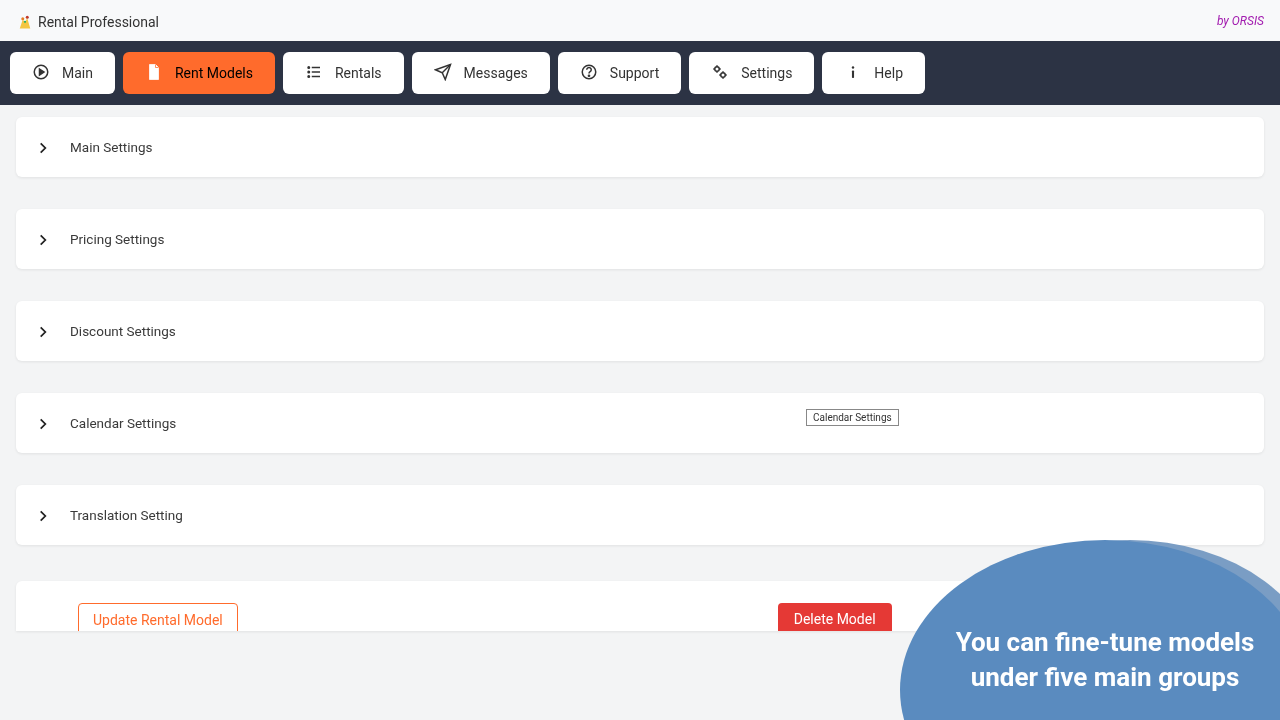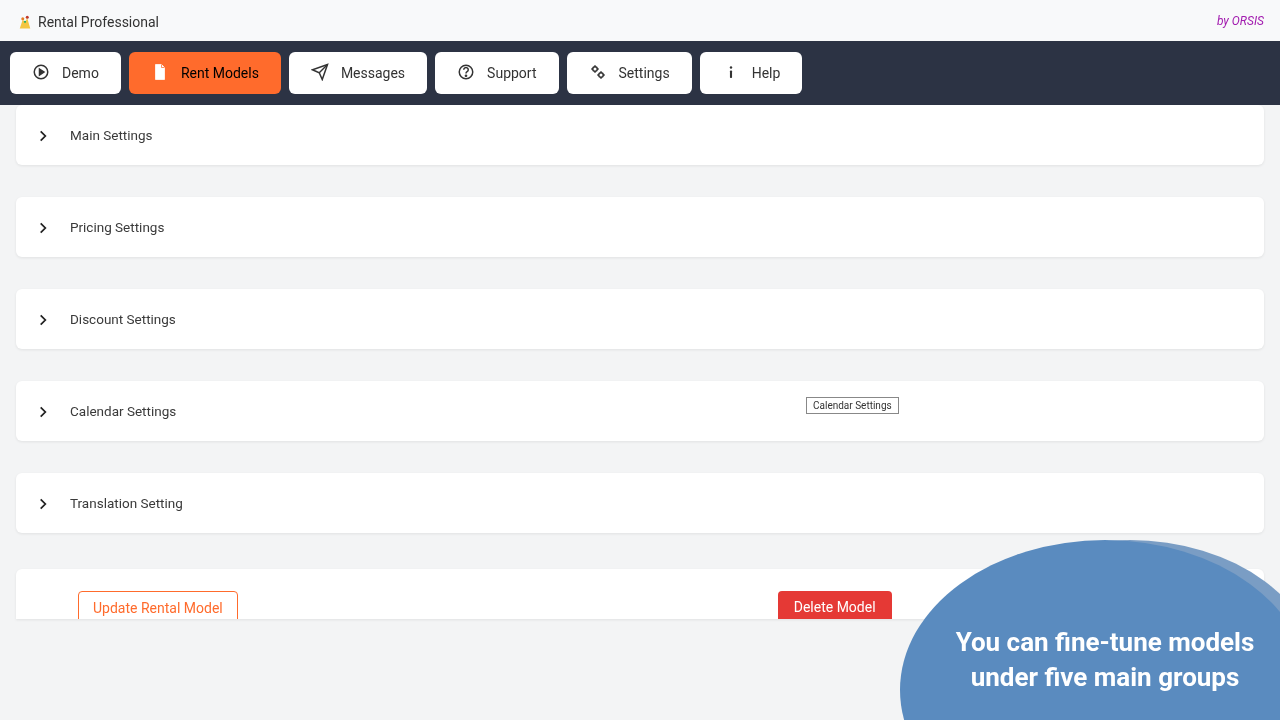--- a/index.html
+++ b/index.html
@@ -7,21 +7,21 @@
   .topbar { height: 41px; background: #f8f9fa; display: flex; align-items: center; padding: 0 16px; justify-content: space-between; }
   .topbar-left { display: flex; align-items: flex-end; gap: 4px; }
   .app-logo { width: 18px; height: 18px; display: inline-block; position: relative; }
   .app-title { font-size: 14px; color: #333; }
   .topbar-right { font-size: 12px; color: #a21caf; font-style: italic; }
   .navbar { background: #2c3344; height: 64px; display: flex; align-items: center; padding: 0 10px; gap: 8px; }
   .nav-btn { background: #fff; border: none; border-radius: 6px; height: 42px; padding: 0 22px; display: flex; align-items: center; gap: 12px; cursor: pointer; font-size: 14px; color: #333; font-family: inherit; }
   .nav-btn.active { background: #ff6b2c; color: #000000; }
   .nav-btn svg { width: 18px; height: 18px; }
   .nav-btn.active svg { stroke: #fff; fill: #fff; }
-  .content { padding: 0 16px 0 16px; }
+  .content { padding: 12px 16px 0 16px; }
   .accordion { background: #fff; border-radius: 6px; box-shadow: 0 1px 3px rgba(0,0,0,0.08); margin-bottom: 32px; padding: 22px 20px; display: flex; align-items: center; gap: 20px; cursor: pointer; position: relative; }
   .accordion:first-child { margin-top: 0; }
   .chevron { width: 14px; height: 14px; flex-shrink: 0; }
   .accordion-title { font-size: 13.5px; color: #3a3a3a; }
   .tooltip-box { position: absolute; border: 1px solid #888; background: #fff; font-size: 10px; color: #333; padding: 2px 6px; left: 790px; top: 16px; }
   .footer-actions { background: #fff; border-radius: 6px 6px 0 0; box-shadow: 0 1px 3px rgba(0,0,0,0.08); padding: 22px 20px 0 20px; display: flex; align-items: flex-start; gap: 540px; margin-top: 36px; height: 50px; overflow: hidden; }
   .btn-outline { border: 1px solid #ff6b2c; color: #ff6b2c; background: #fff; border-radius: 4px; padding: 8px 14px; font-size: 14px; cursor: pointer; font-family: inherit; margin-left: 42px; }
   .btn-danger { background: #e53935; color: #fff; border: none; border-radius: 4px; padding: 8px 16px; font-size: 14px; cursor: pointer; font-family: inherit; }
   .callout-wrap { position: absolute; right: -30px; bottom: -120px; }
   .callout-back { position: absolute; width: 380px; height: 280px; border-radius: 50%; background: #7a9dc4; right: -10px; bottom: 20px; }
@@ -45,28 +45,39 @@
   </div>
   <div class="topbar-right">by ORSIS</div>
 </div>
 
 <div class="navbar">
   <button class="nav-btn">
     <span><svg viewBox="0 0 24 24" fill="none" stroke="#333" stroke-width="2">
           <circle cx="12" cy="12" r="9"></circle>
           <path d="M10 8 L16 12 L10 16 Z" fill="#333"></path>
         </svg></span>
-    <span>Demo</span>
+    <span>Main</span>
   </button>
   <button class="nav-btn active">
     <span><svg viewBox="0 0 24 24" fill="#fff">
           <path d="M6 2 L14 2 L18 6 L18 22 L6 22 Z"></path>
           <path d="M14 2 L14 6 L18 6" fill="none" stroke="#ff6b2c" stroke-width="1"></path>
         </svg></span>
     <span>Rent Models</span>
+  </button>
+  <button class="nav-btn">
+    <span><svg viewBox="0 0 24 24" fill="none" stroke="#333" stroke-width="2">
+          <line x1="9" y1="6" x2="20" y2="6"></line>
+          <line x1="9" y1="12" x2="20" y2="12"></line>
+          <line x1="9" y1="18" x2="20" y2="18"></line>
+          <circle cx="5" cy="6" r="1" fill="#333"></circle>
+          <circle cx="5" cy="12" r="1" fill="#333"></circle>
+          <circle cx="5" cy="18" r="1" fill="#333"></circle>
+        </svg></span>
+    <span>Rentals</span>
   </button>
   <button class="nav-btn">
     <span><svg viewBox="0 0 24 24" fill="none" stroke="#333" stroke-width="2">
           <path d="M22 2 L11 13"></path>
           <path d="M22 2 L15 22 L11 13 L2 9 Z"></path>
         </svg></span>
     <span>Messages</span>
   </button>
   <button class="nav-btn">
     <span><svg viewBox="0 0 24 24" fill="none" stroke="#333" stroke-width="2">

